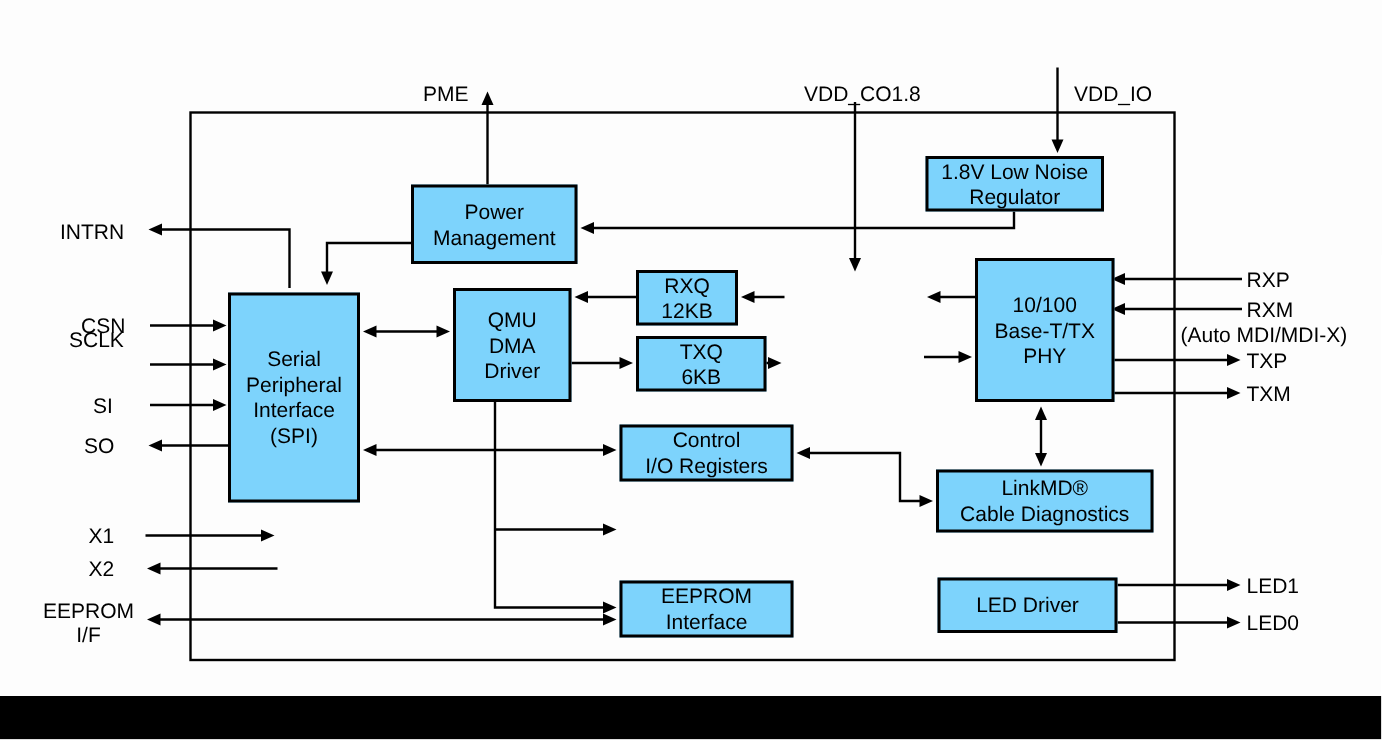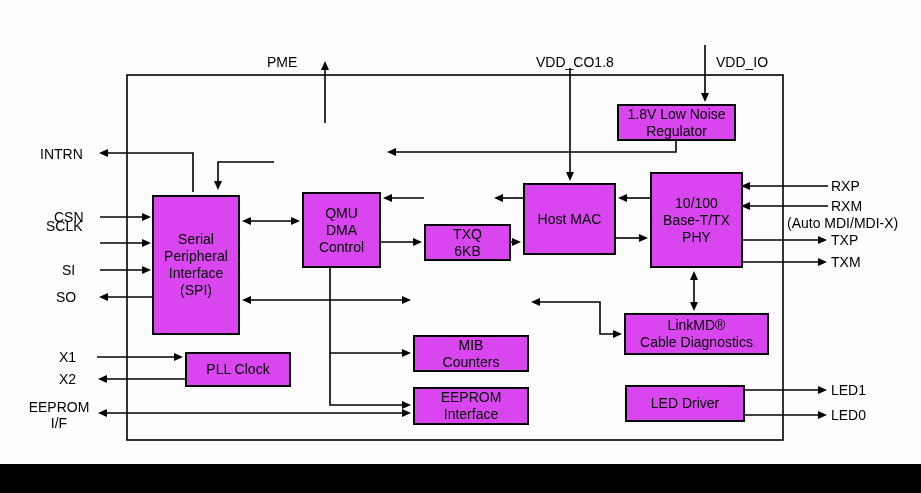--- a/index.html
+++ b/index.html
@@ -4,21 +4,21 @@
 <style>
   * { box-sizing: border-box; }
   html, body { margin: 0; padding: 0; background: #ffffff; }
   .stage {
     position: relative; width: 921px; height: 493px;
     background: #fdfdfd; color: #000;
     font-family: "Liberation Sans", sans-serif; overflow: hidden;
   }
   .wires { position: absolute; left: 0; top: 0; }
   .block {
-    position: absolute; background: #d946ef; border: 2px solid #000;
+    position: absolute; background: #7dd3fc; border: 2px solid #000;
     display: flex; flex-direction: column; align-items: center; justify-content: center;
     text-align: center; font-size: 14px; line-height: 17px;
   }
   .pin { position: absolute; font-size: 14px; line-height: 16px; white-space: nowrap; }
   .pin-center { text-align: center; }
   .bl { display: block; }
   .bottom-bar { position: absolute; left: 0; top: 464px; width: 921px; height: 29px; background: #000; }
 </style>
 </head>
 <body>
@@ -153,67 +153,69 @@
           <line x1="745" y1="390" x2="820" y2="390"></line>
           <polygon fill="#000" stroke="none" points="827,390 818,386 818,394"></polygon>
         </g>
       <g>
           <line x1="745" y1="415" x2="820" y2="415"></line>
           <polygon fill="#000" stroke="none" points="827,415 818,411 818,419"></polygon>
         </g>
     </g>
   </svg>
 
+  <div class="block" style="left:274px;top:123px;width:111px;height:53px">
+    <span class="bl">Power</span>
+    <span class="bl">Management</span>
+  </div>
   <div class="block" style="left:617px;top:104px;width:119px;height:37px">
     <span class="bl">1.8V Low Noise</span>
     <span class="bl">Regulator</span>
   </div>
   <div class="block" style="left:152px;top:195px;width:88px;height:140px">
     <span class="bl">Serial</span>
     <span class="bl">Peripheral</span>
     <span class="bl">Interface</span>
     <span class="bl">(SPI)</span>
   </div>
   <div class="block" style="left:302px;top:192px;width:79px;height:76px">
     <span class="bl">QMU</span>
     <span class="bl">DMA</span>
-    <span class="bl">Control</span>
+    <span class="bl">Driver</span>
+  </div>
+  <div class="block" style="left:424px;top:180px;width:68px;height:37px">
+    <span class="bl">RXQ</span>
+    <span class="bl">12KB</span>
   </div>
   <div class="block" style="left:424px;top:224px;width:87px;height:37px">
     <span class="bl">TXQ</span>
     <span class="bl">6KB</span>
-  </div>
-  <div class="block" style="left:523px;top:183px;width:93px;height:72px">
-    <span class="bl">Host MAC</span>
   </div>
   <div class="block" style="left:650px;top:172px;width:93px;height:96px">
     <span class="bl">10/100</span>
     <span class="bl">Base-T/TX</span>
     <span class="bl">PHY</span>
   </div>
-  <div class="block" style="left:413px;top:335px;width:116px;height:37px">
-    <span class="bl">MIB</span>
-    <span class="bl">Counters</span>
+  <div class="block" style="left:413px;top:283px;width:116px;height:38px">
+    <span class="bl">Control</span>
+    <span class="bl">I/O Registers</span>
   </div>
   <div class="block" style="left:413px;top:387px;width:116px;height:38px">
     <span class="bl">EEPROM</span>
     <span class="bl">Interface</span>
   </div>
-  <div class="block" style="left:185px;top:352px;width:106px;height:35px">
-    <span class="bl">PLL Clock</span>
-  </div>
   <div class="block" style="left:624px;top:313px;width:145px;height:42px">
     <span class="bl">LinkMD®</span>
     <span class="bl">Cable Diagnostics</span>
   </div>
   <div class="block" style="left:625px;top:385px;width:120px;height:37px">
     <span class="bl">LED Driver</span>
   </div>
 
-  <div class="pin" style="left:267px;top:54px">PME</div>
+  <div class="pin" style="left:282px;top:54px">PME</div>
   <div class="pin" style="left:536px;top:54px">VDD_CO1.8</div>
   <div class="pin" style="left:716px;top:54px">VDD_IO</div>
   <div class="pin" style="left:40px;top:146px">INTRN</div>
   <div class="pin" style="left:54px;top:209px">CSN</div>
   <div class="pin" style="left:46px;top:218px">SCLK</div>
   <div class="pin" style="left:62px;top:262px">SI</div>
   <div class="pin" style="left:56px;top:289px">SO</div>
   <div class="pin" style="left:59px;top:349px">X1</div>
   <div class="pin" style="left:59px;top:371px">X2</div>
   <div class="pin pin-center" style="left:24px;top:399px;width:70px">

